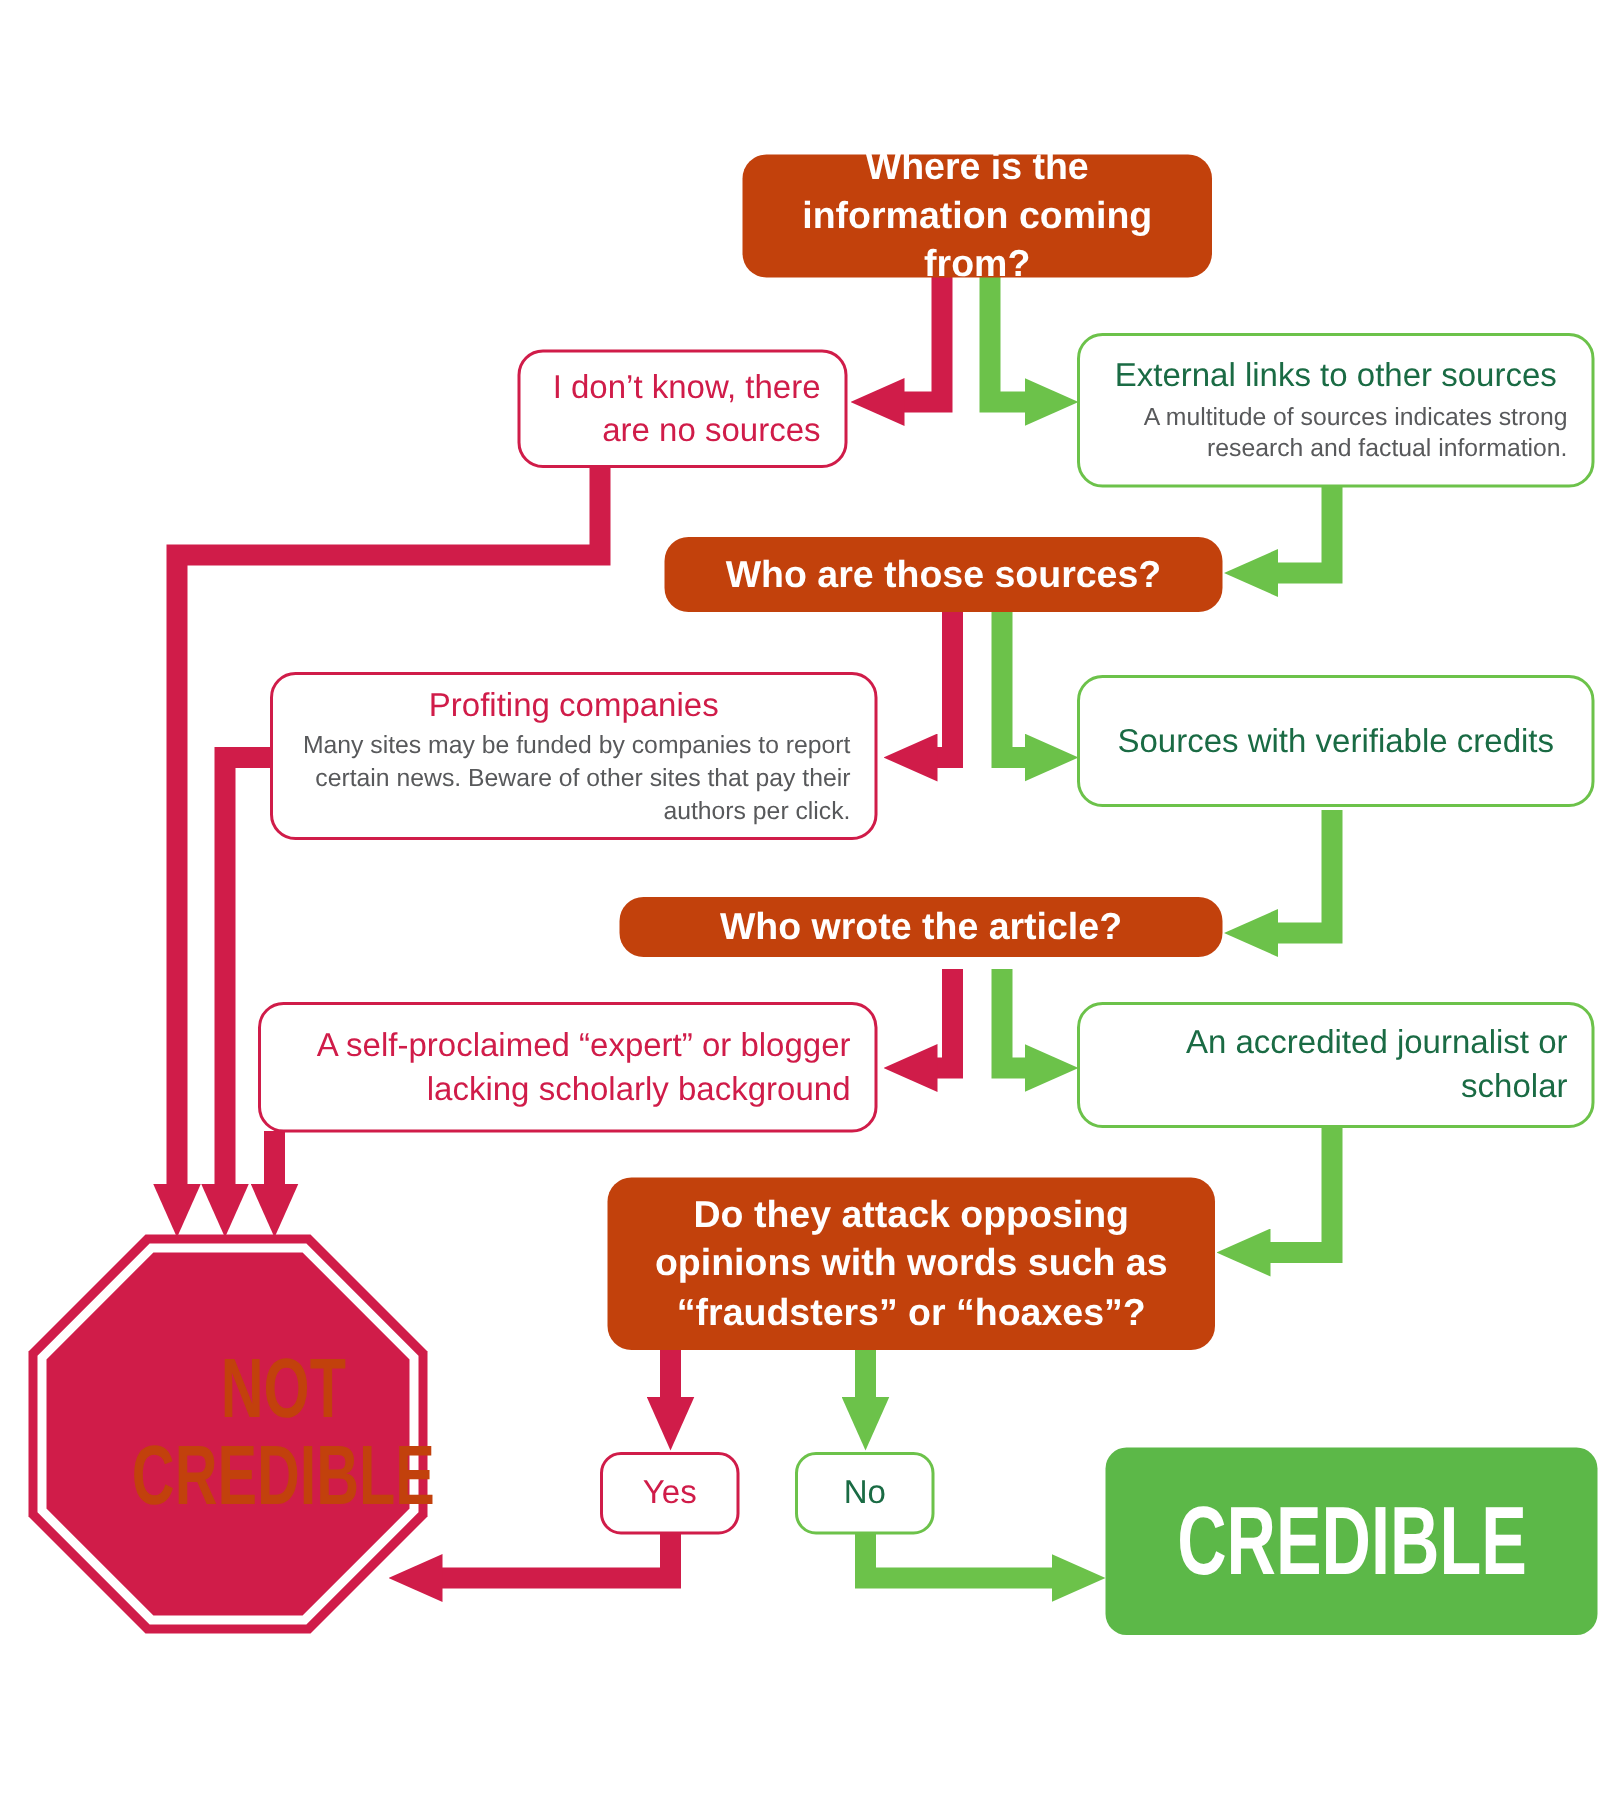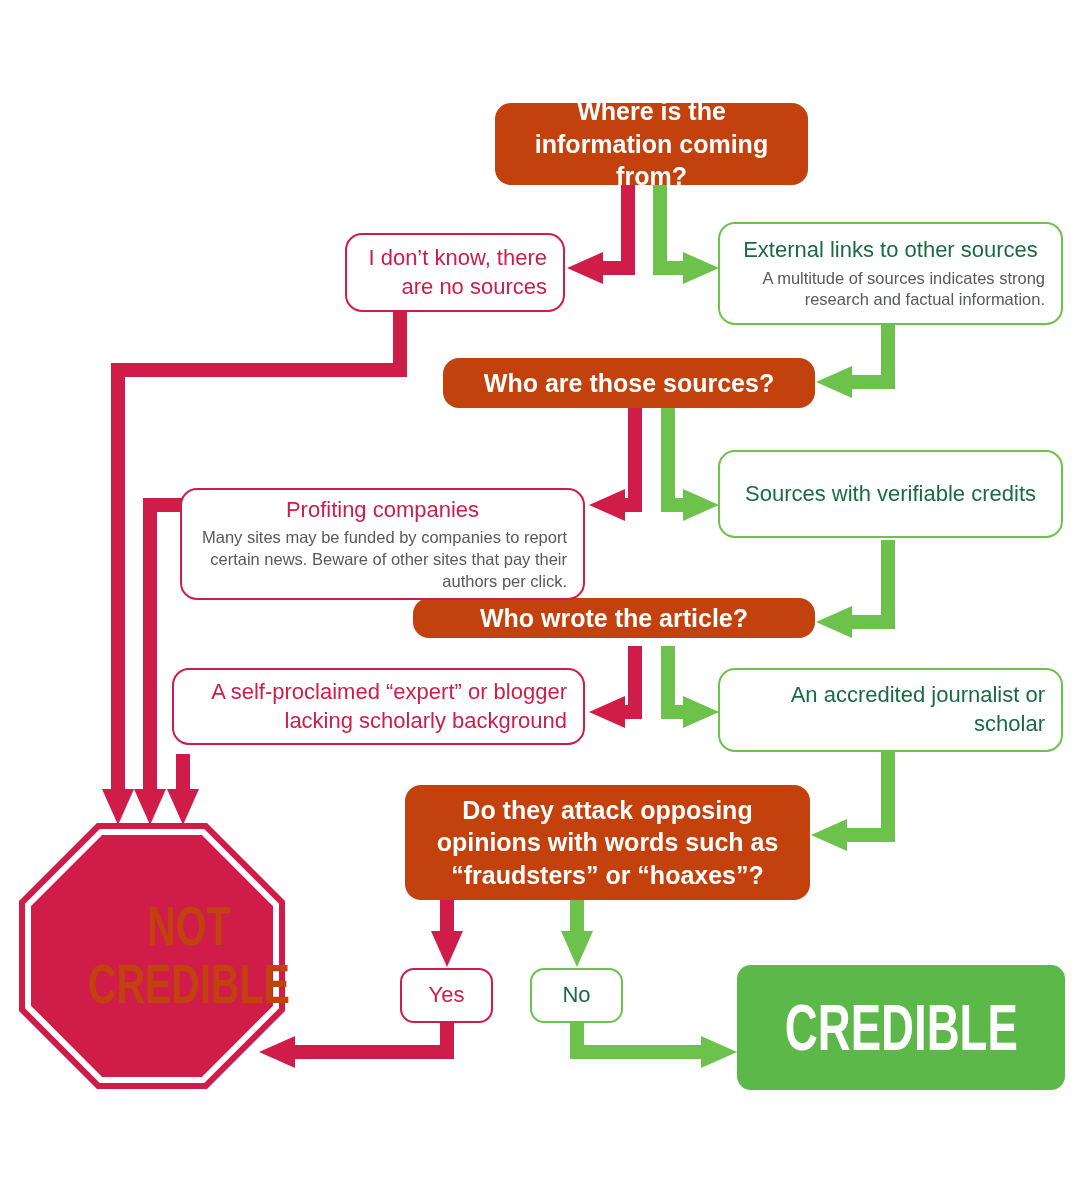--- a/index.html
+++ b/index.html
@@ -91,26 +91,26 @@
   </div>
 
   <div class="qbox" style="left:405px;top:785px;width:405px;height:115px;font-size:25px;padding:10px 28px;">
     <span>Do they attack opposing opinions with words such as “fraudsters” or “hoaxes”?</span>
   </div>
 
   <div class="abox neg" style="left:345px;top:233px;width:220px;height:79px;">
     <span class="title">I don’t know, there are no sources</span>
   </div>
 
-  <div class="abox neg" style="left:180px;top:448px;width:405px;height:112px;margin-top:40px;">
+  <div class="abox neg" style="left:180px;top:448px;width:405px;height:112px;">
     <span class="title">Profiting companies</span>
     <span class="body">Many sites may be funded by companies to report certain news. Beware of other sites that pay their authors per click.</span>
   </div>
 
-  <div class="abox neg" style="left:172px;top:668px;width:413px;height:77px;">
+  <div class="abox neg" style="left:172px;top:668px;width:413px;height:87px;">
     <span class="title">A self-proclaimed “expert” or blogger lacking scholarly background</span>
   </div>
 
   <div class="abox neg" style="left:400px;top:968px;width:93px;height:55px;border-radius:14px;">
     <span class="title">Yes</span>
   </div>
 
   <div class="abox pos" style="left:718px;top:222px;width:345px;height:103px;">
     <span class="title">External links to other sources</span>
     <span class="body">A multitude of sources indicates strong research and factual information.</span>

